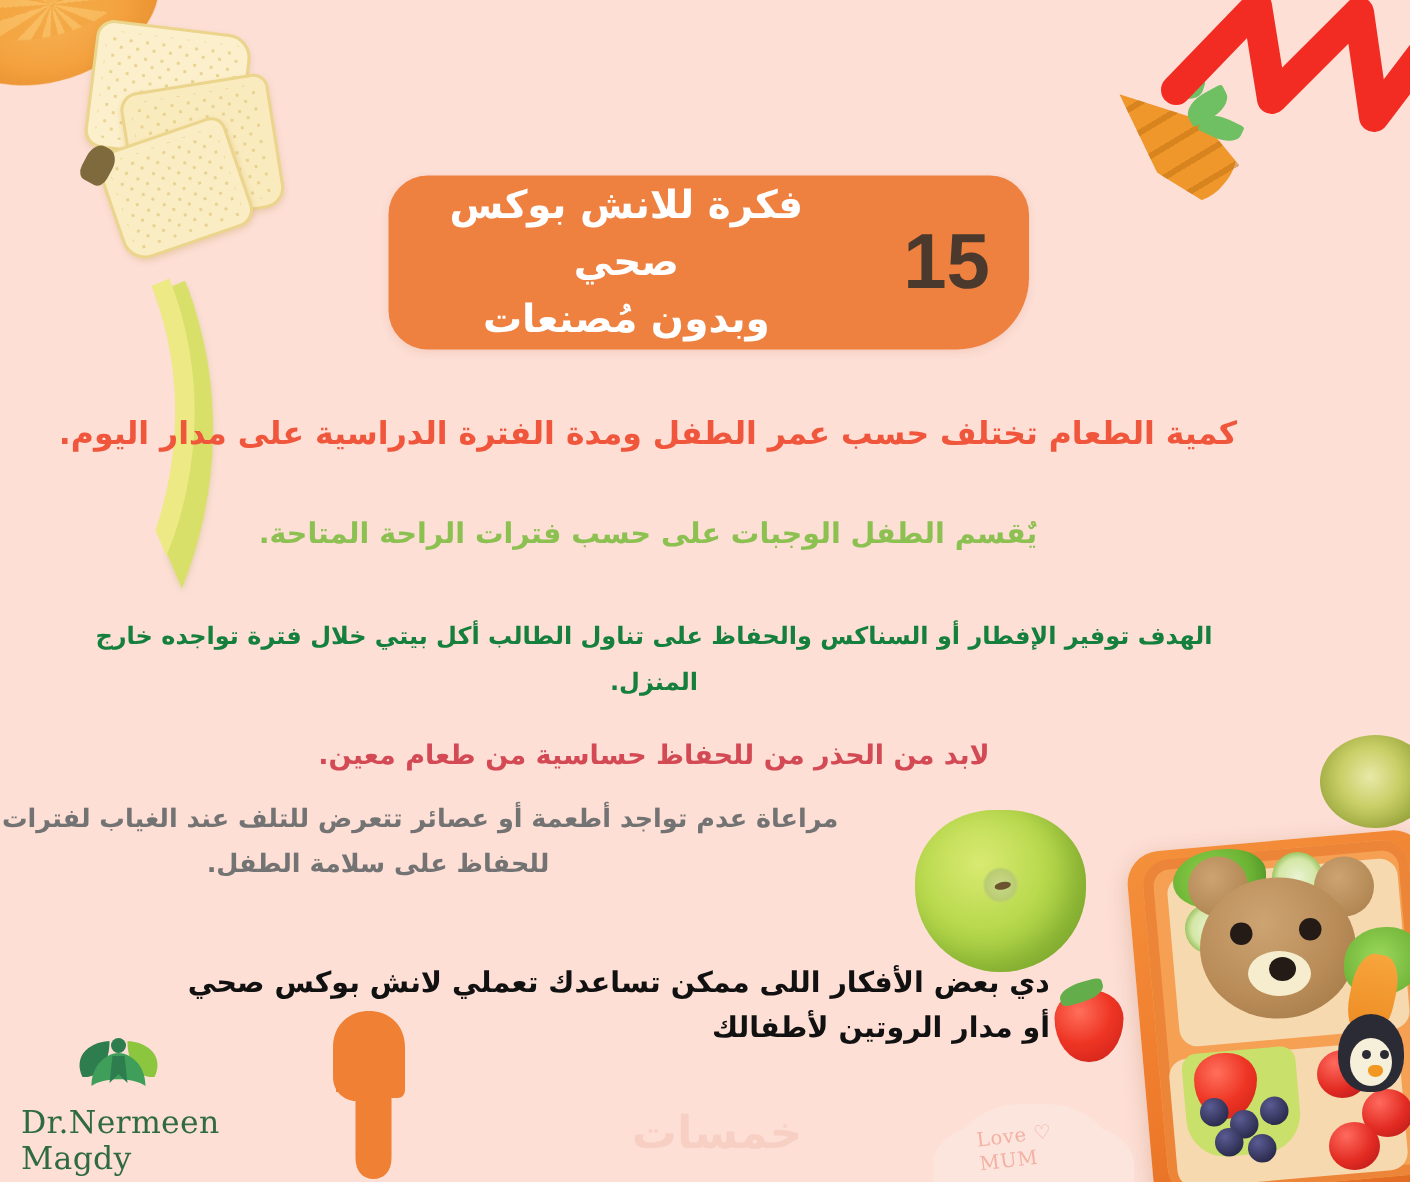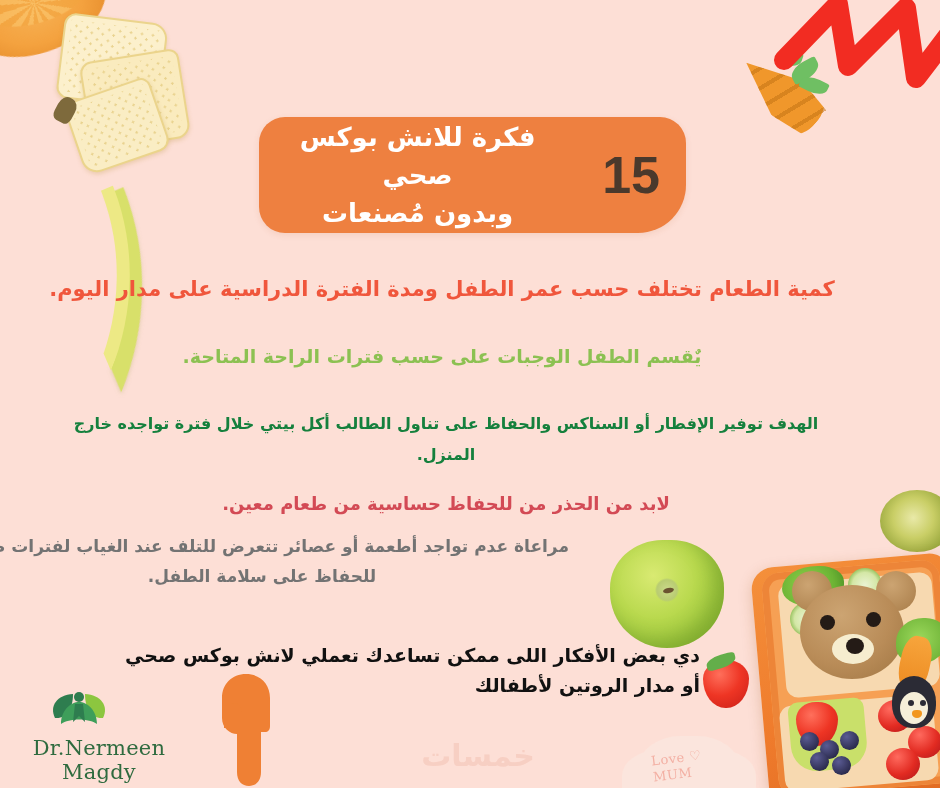--- a/index.html
+++ b/index.html
@@ -249,41 +249,40 @@
     color:#4A392C;font-weight:bold;font-size:52px;
     padding:0 26px 0 18px;line-height:1;
     font-family:"Liberation Sans","DejaVu Sans",sans-serif;
     direction:ltr;
   }
 
   
   .tips{
     position:absolute;left:0;top:268px;width:872px;
     text-align:center;
-    padding-left:10px;
   }
   .tip{
     font-weight:bold;
     margin:0 auto;
     text-align:center;
   }
   .tip-1{font-size:21px;line-height:30px;color:#F0563C;width:880px;padding-top:6px;}
   .tip-2{font-size:19px;line-height:28px;color:#8CC152;width:880px;padding-top:38px;}
   .tip-3{font-size:16px;line-height:31px;color:#15803d;width:800px;padding-top:38px;}
   .tip-4{font-size:18px;line-height:27px;color:#D34A55;width:800px;padding-top:20px;}
   .tip-5{font-size:17px;line-height:30px;color:#737373;width:640px;padding-top:14px;margin-right:300px;}
 
   .cta{
     position:absolute;left:0;top:640px;width:700px;
     color:#111111;font-weight:bold;font-size:19px;line-height:30px;
     text-align:right;
   }
 
   
-  .logo{position:absolute;left:14px;top:688px;width:170px;text-align:center;}
+  .logo{position:absolute;left:14px;top:688px;width:170px;text-align:left;}
   .logo-mark{width:100%;height:46px;position:relative;}
   .logo-name{
     color:#2F6B3F;font-size:21px;line-height:24px;
     font-family:"DejaVu Serif","Liberation Serif",serif;
     direction:ltr;margin-top:2px;letter-spacing:.2px;
   }
 
   
   .watermark{
     position:absolute;left:398px;top:738px;width:160px;

